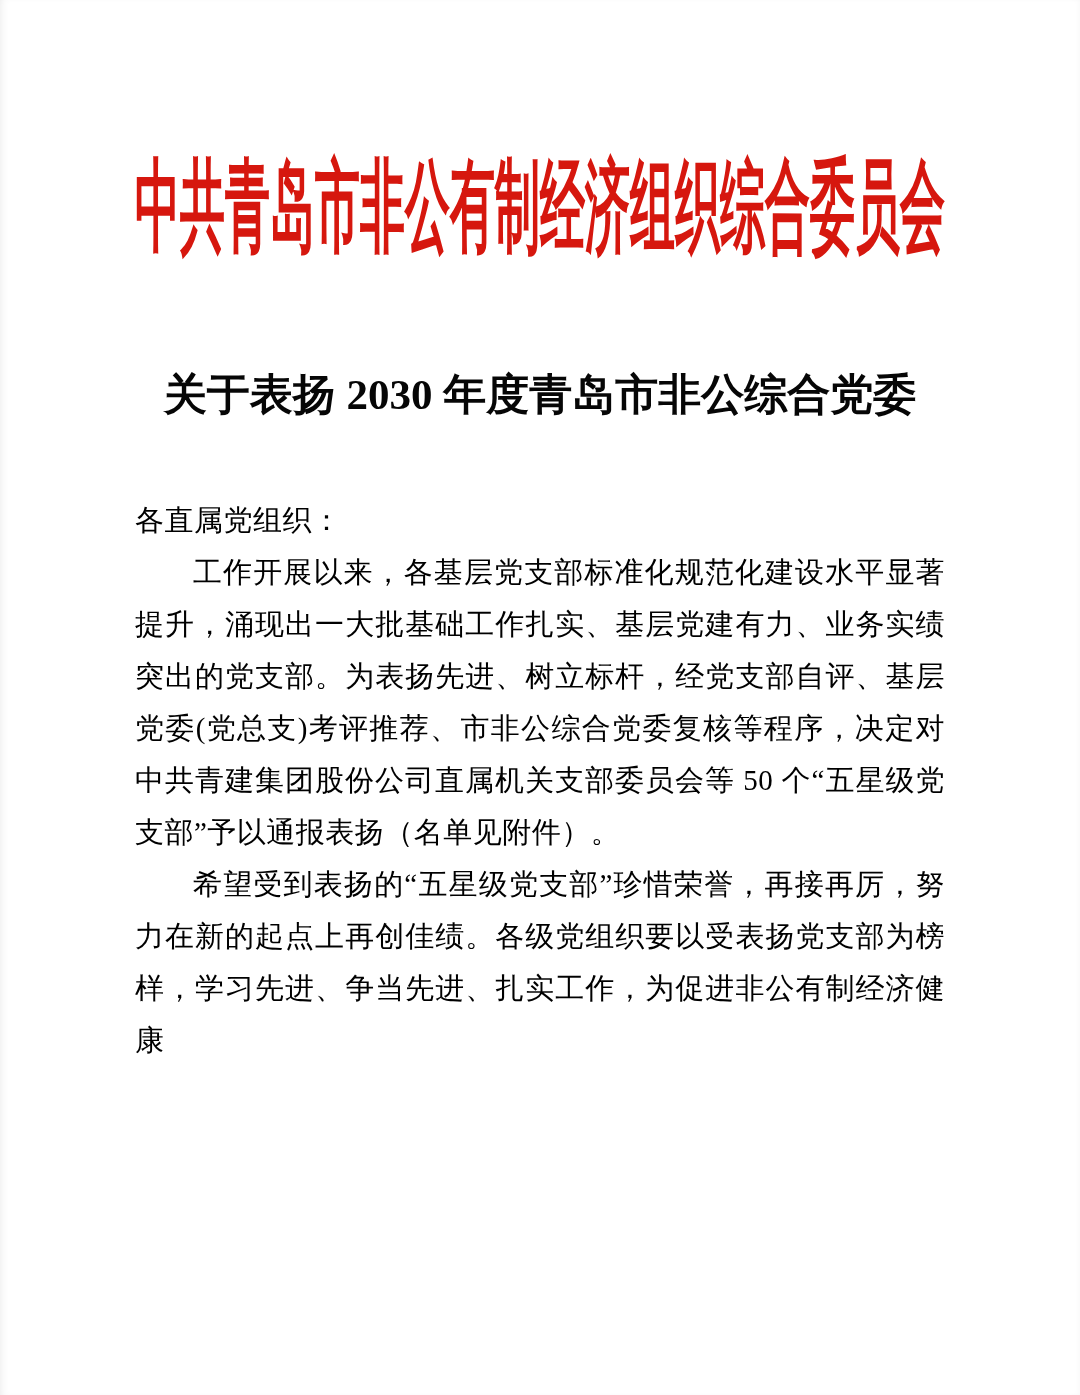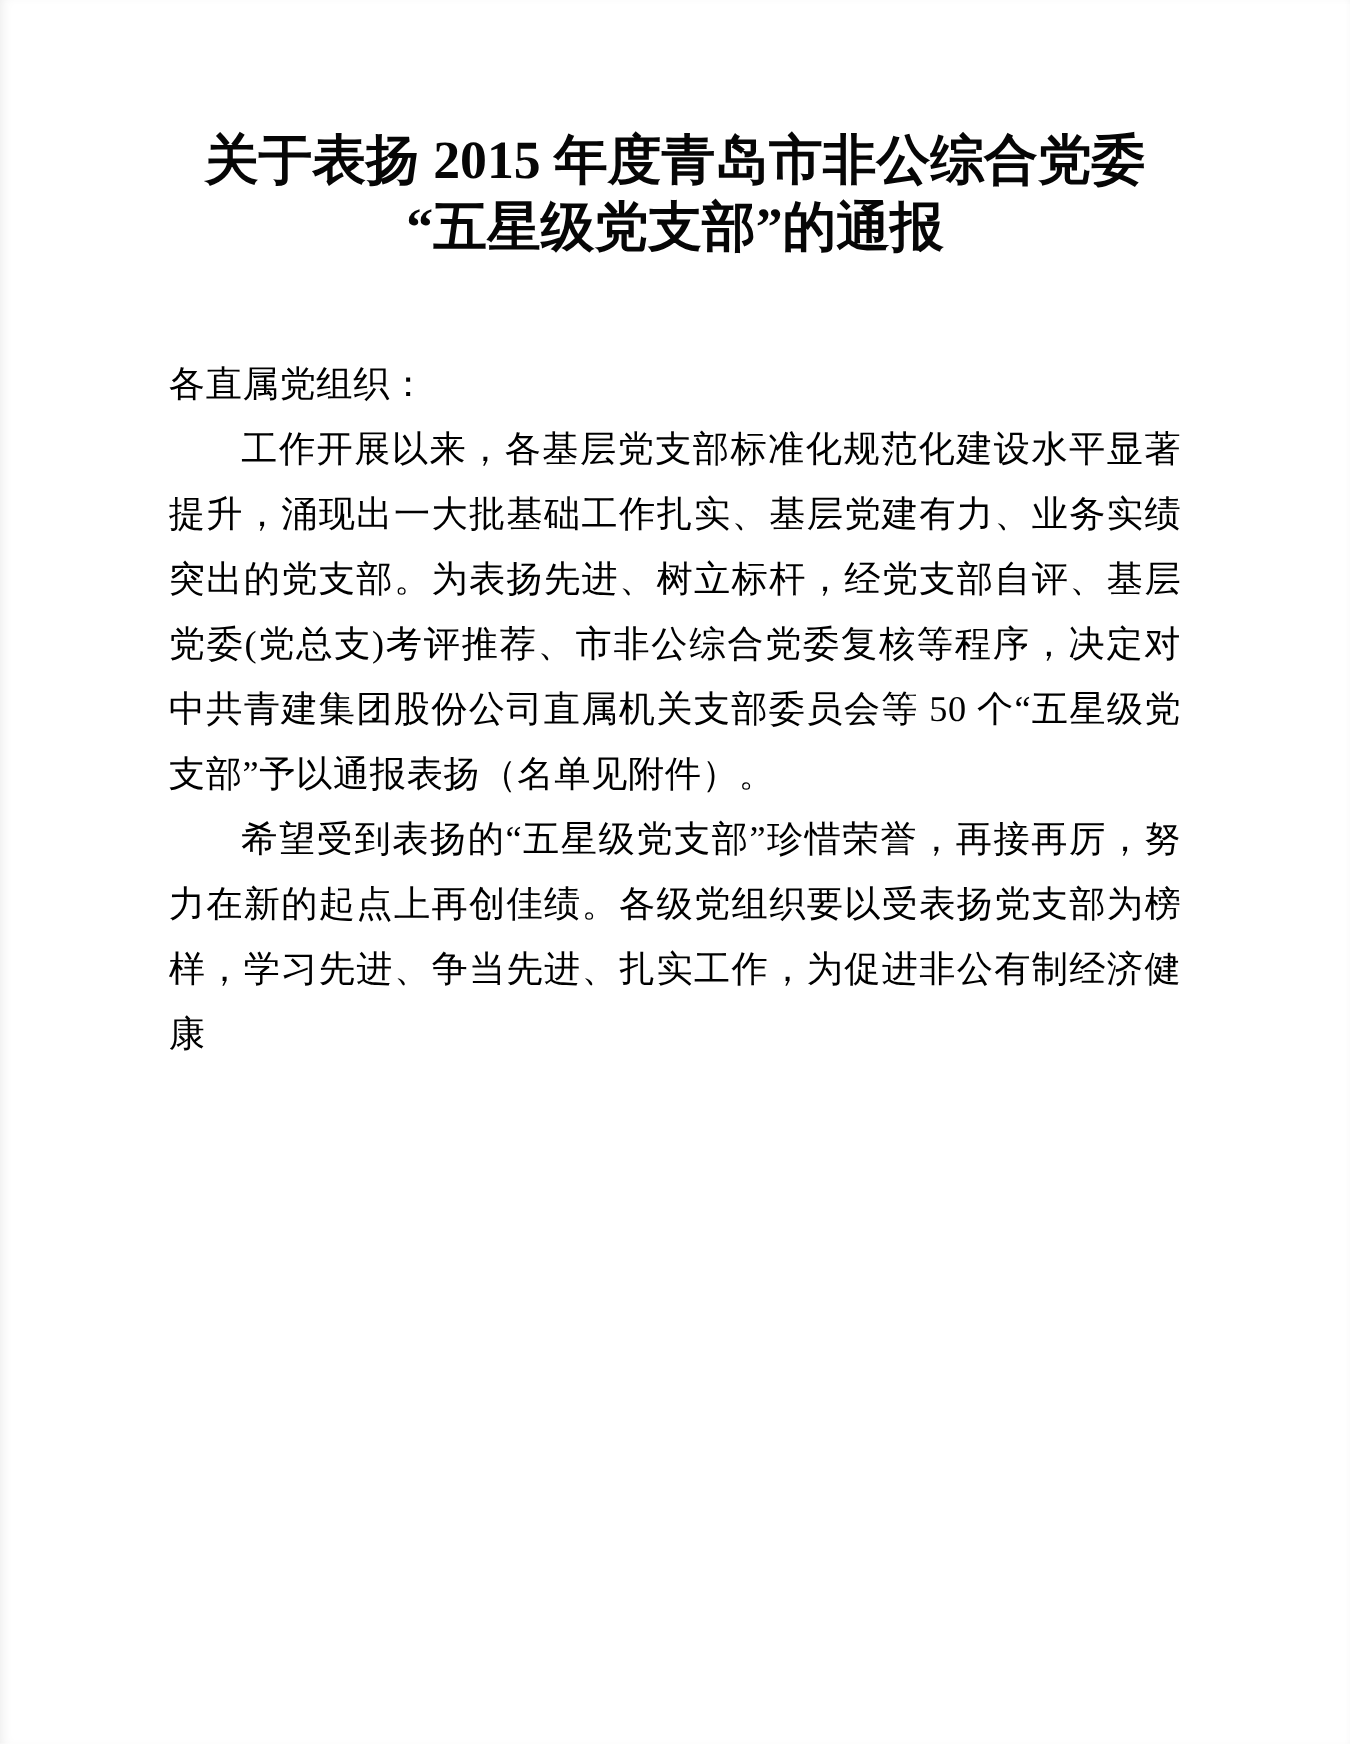--- a/index.html
+++ b/index.html
@@ -66,24 +66,26 @@
   }
   .body-text p.para {
     text-indent: 2em;
   }
 </style>
 </head>
 <body>
 
 <div class="page">
 
+  <div class="letterhead">
+    <span class="committee">中共青岛市非公有制经济组织综合委员会</span>
+  </div>
 
   <div class="doc-title">
-    <div>关于表扬 2015 年度青岛市非公综合党委</div>
-    <div>“五星级党支部”的通报</div>
+    <div>关于表扬 2030 年度青岛市非公综合党委</div>
   </div>
 
   <div class="body-text">
     <p class="salutation">各直属党组织：</p>
     <p class="para">工作开展以来，各基层党支部标准化规范化建设水平显著提升，涌现出一大批基础工作扎实、基层党建有力、业务实绩突出的党支部。为表扬先进、树立标杆，经党支部自评、基层党委(党总支)考评推荐、市非公综合党委复核等程序，决定对中共青建集团股份公司直属机关支部委员会等 50 个“五星级党支部”予以通报表扬（名单见附件）。</p>
     <p class="para">希望受到表扬的“五星级党支部”珍惜荣誉，再接再厉，努力在新的起点上再创佳绩。各级党组织要以受表扬党支部为榜样，学习先进、争当先进、扎实工作，为促进非公有制经济健康</p>
   </div>
 
 </div>
 

